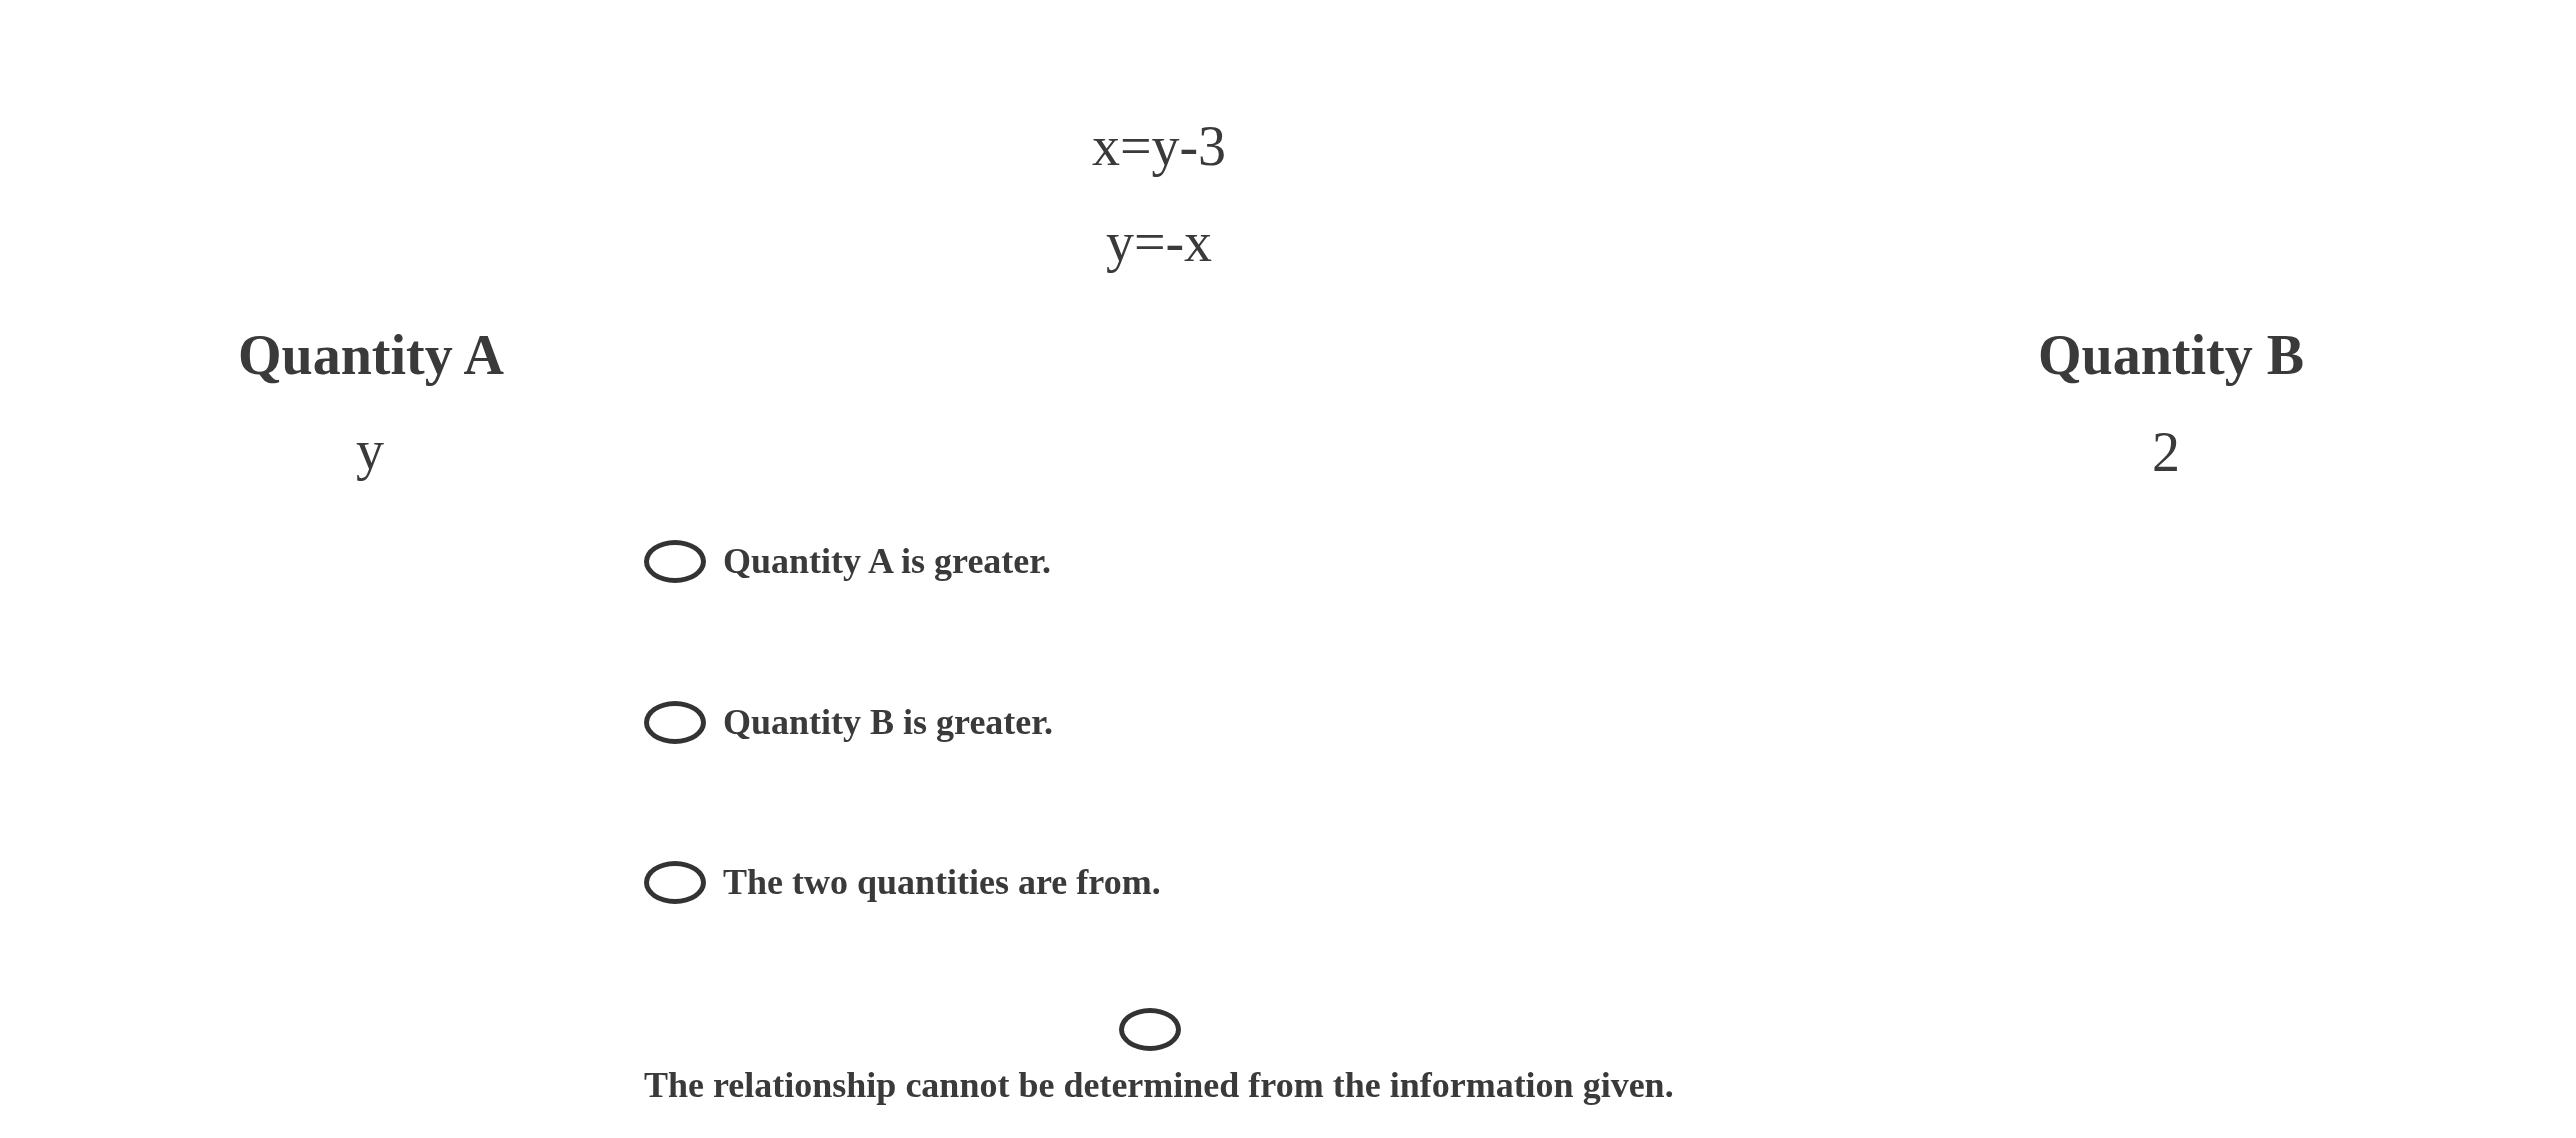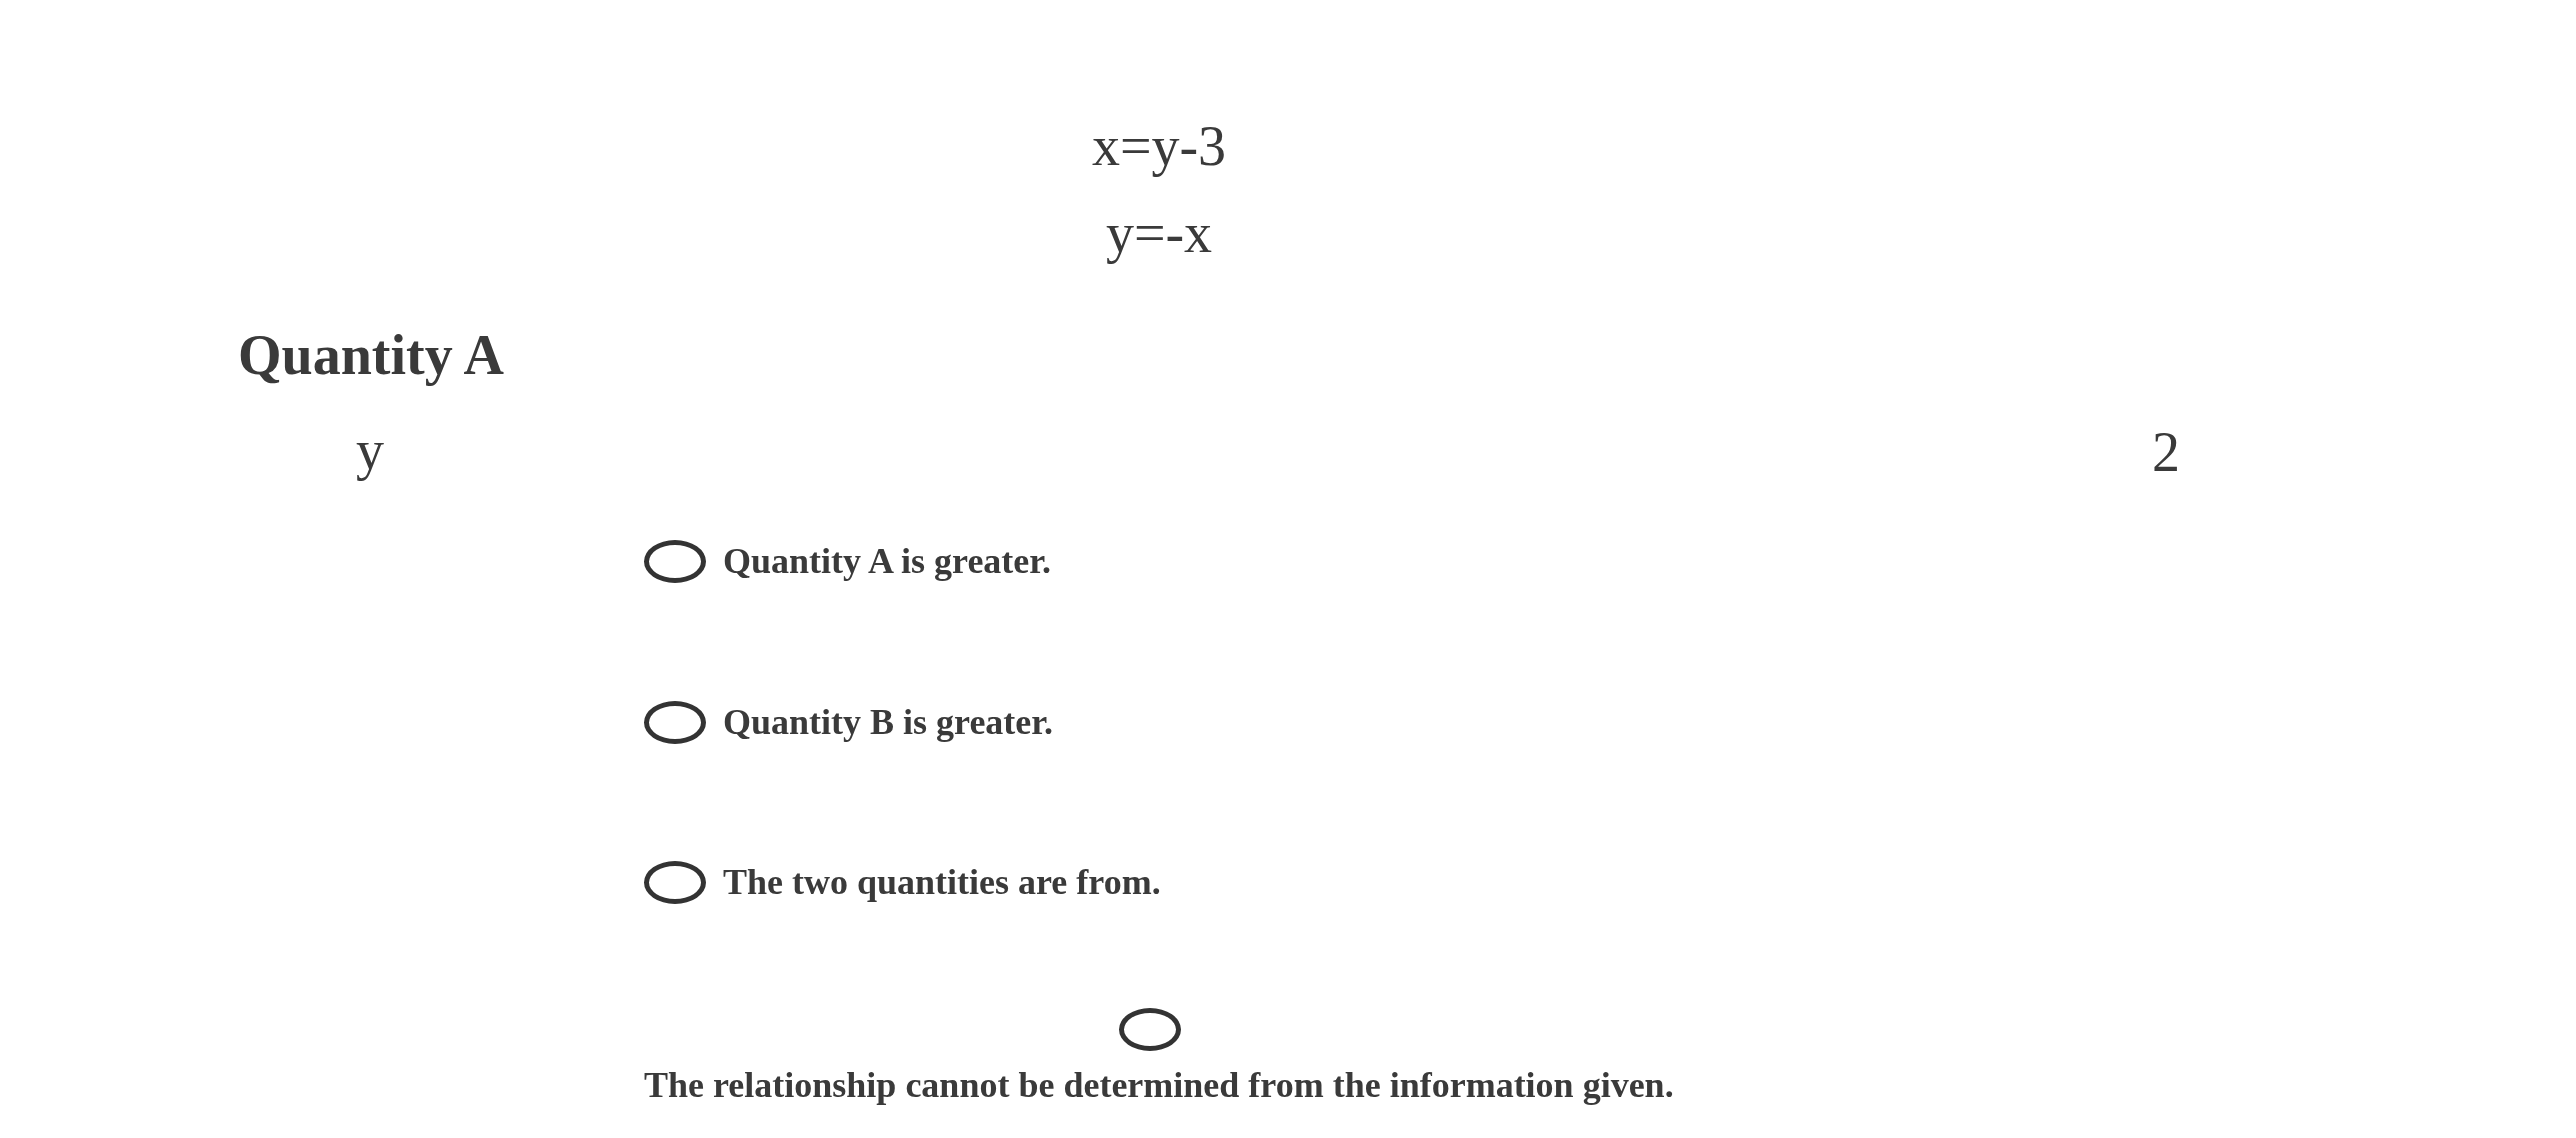--- a/index.html
+++ b/index.html
@@ -21,21 +21,21 @@
   
   .equation {
     position: absolute;
     left: 1159px;
     transform: translateX(-50%);
     font-size: 56px;
     line-height: 1;
     white-space: nowrap;
   }
   .equation.line1 { top: 118px; }
-  .equation.line2 { top: 205px; }
+  .equation.line2 { top: 214px; }
 
   
   .qty-header {
     position: absolute;
     top: 327px;
     transform: translateX(-50%);
     font-size: 56px;
     line-height: 1;
     font-weight: bold;
     white-space: nowrap;
@@ -94,20 +94,21 @@
 <body>
 
 <div class="page">
 
   <div class="equation line1">x=y-3</div>
   <div class="equation line2">y=-x</div>
 
   <div class="qty-header qty-a-header">Quantity A</div>
   <div class="qty-value qty-a-value">y</div>
 
+  <div class="qty-header qty-b-header">Quantity B</div>
   <div class="qty-value qty-b-value">2</div>
 
   <div class="option-row r1">
     <span class="radio"></span>
     <span class="option-label">Quantity A is greater.</span>
   </div>
 
   <div class="option-row r2">
     <span class="radio"></span>
     <span class="option-label">Quantity B is greater.</span>

